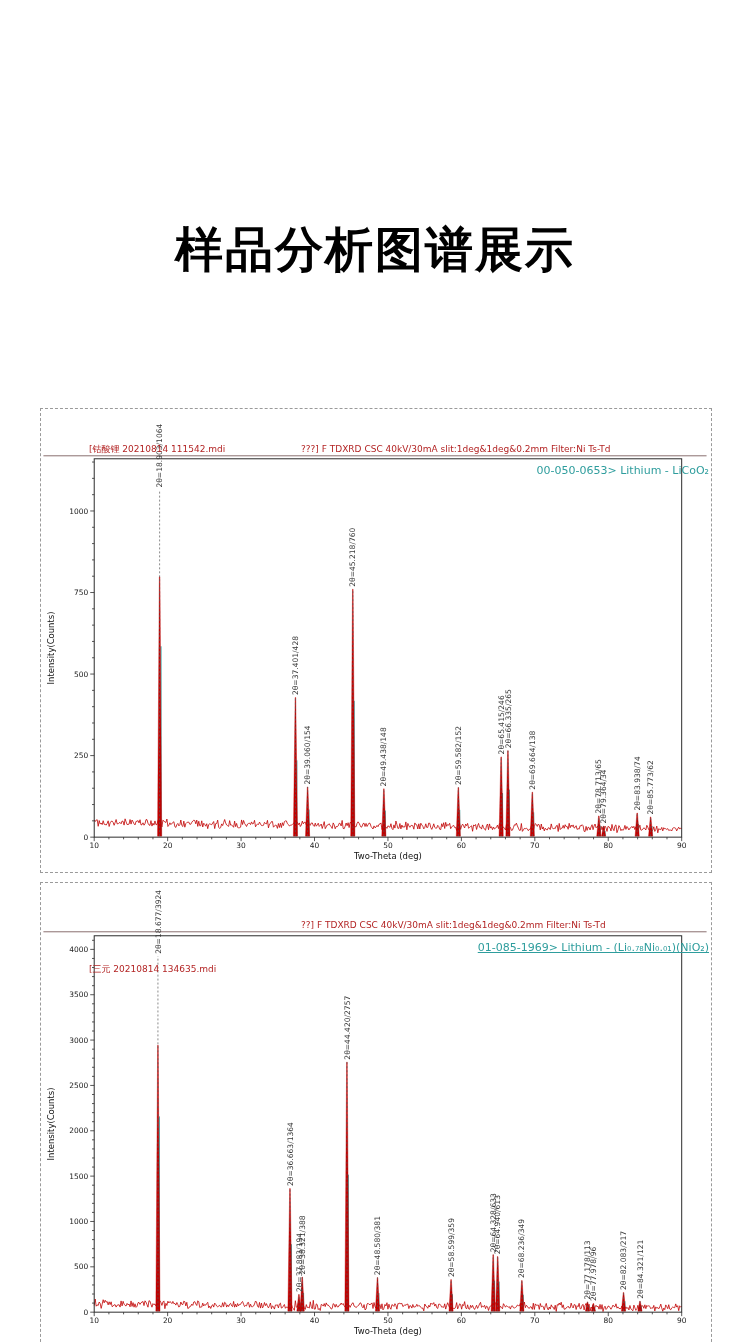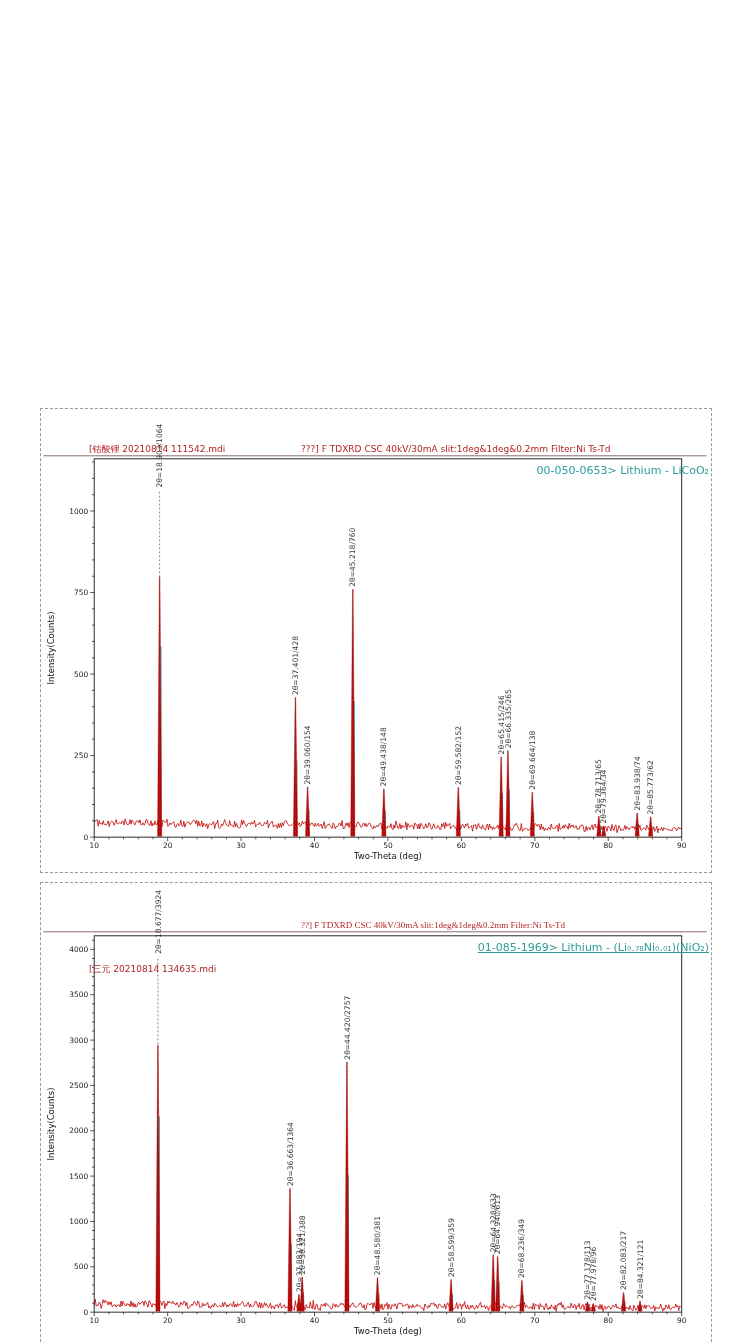--- a/index.html
+++ b/index.html
@@ -14,20 +14,21 @@
   .hdr{position:absolute;font-size:9px;color:#b32424;white-space:nowrap;line-height:12px;}
   .hdr-left{left:48px;}
   .hdr-right{left:260px;}
   .ref{position:absolute;right:2px;font-size:11px;color:#2e9d9d;white-space:nowrap;line-height:11px;}
 </style>
 </head>
 <body>
 
 <div class="page">
 
+  <div class="page-title">样品分析图谱展示</div>
 
   <div class="panel" style="top:408px;height:465px;">
     <svg id="plot1" viewBox="0 0 672 465">
         <line x1="2" y1="47" x2="668" y2="47" stroke="#6b4a4a" stroke-width="0.8"></line>
         <path d="M53,412.7 L54,414.3 55,412.8 56,412.5 57,419.1 58,413.3 59,416.9 60,415.8 61,417.4 62,413.5 63,417.1 64,417.2 65,417.9 66,416.2 67,413.6 68,419.3 69,415.6 70,414.1 71,413.9 72,415.2 73,418.1 74,415.3 75,412.3 76,416.6 77,416.6 78,415.6 79,415.3 80,416.6 81,413.8 82,414.1 83,417.9 84,411.6 85,414.6 86,417.3 87,417.3 88,416.9 89,412.3 90,416.9 91,412.8 92,414.6 93,416.6 94,417.7 95,414.2 96,414.1 97,413.3 98,415.7 99,412.5 100,417.7 101,417.5 102,415.6 103,418.0 104,416.6 105,412.4 106,412.4 107,416.0 108,417.7 109,418.2 110,413.4 111,418.9 112,416.0 113,417.9 114,413.7 115,417.4 116,417.4 117,413.2 118,413.5 119,414.5 120,415.5 121,419.7 122,412.9 123,413.8 124,414.9 125,415.2 126,411.8 127,419.3 128,418.0 129,415.6 130,417.4 131,416.1 132,415.4 133,414.5 134,419.5 135,420.2 136,417.4 137,416.2 138,418.7 139,417.6 140,412.8 141,418.3 142,419.3 143,413.9 144,420.0 145,416.4 146,415.3 147,415.0 148,414.9 149,417.1 150,417.0 151,415.1 152,413.8 153,413.0 154,413.3 155,416.6 156,412.9 157,419.2 158,414.0 159,418.6 160,418.5 161,413.6 162,419.8 163,416.0 164,417.3 165,419.0 166,416.5 167,421.5 168,417.3 169,416.6 170,417.1 171,417.5 172,415.8 173,414.3 174,421.4 175,416.4 176,416.3 177,412.9 178,420.0 179,421.3 180,420.2 181,416.7 182,418.4 183,415.3 184,412.3 185,415.7 186,417.8 187,418.5 188,419.2 189,413.4 190,417.9 191,417.7 192,418.8 193,420.1 194,413.9 195,419.4 196,416.2 197,420.2 198,420.6 199,420.5 200,420.0 201,412.7 202,417.3 203,413.2 204,416.2 205,417.7 206,419.3 207,416.8 208,416.2 209,415.9 210,417.4 211,414.7 212,416.8 213,416.3 214,413.1 215,419.6 216,417.8 217,416.8 218,417.3 219,414.9 220,416.8 221,418.3 222,418.4 223,418.1 224,415.1 225,416.3 226,416.7 227,413.1 228,420.7 229,416.8 230,416.2 231,414.4 232,414.3 233,420.0 234,419.0 235,417.8 236,418.2 237,421.2 238,416.3 239,420.3 240,415.9 241,420.4 242,415.5 243,418.4 244,414.4 245,413.7 246,413.7 247,416.4 248,417.3 249,418.8 250,418.1 251,417.9 252,417.3 253,416.2 254,415.3 255,417.7 256,414.4 257,415.1 258,417.5 259,415.7 260,419.3 261,417.8 262,413.9 263,416.6 264,415.1 265,415.0 266,417.9 267,420.2 268,414.0 269,417.6 270,418.1 271,415.8 272,415.7 273,418.2 274,419.2 275,415.9 276,419.0 277,417.7 278,416.0 279,419.2 280,418.2 281,416.8 282,421.3 283,418.0 284,414.4 285,421.5 286,419.7 287,417.8 288,417.6 289,416.5 290,418.5 291,419.3 292,421.3 293,415.7 294,417.6 295,421.6 296,419.3 297,419.5 298,418.7 299,416.1 300,416.2 301,418.8 302,413.2 303,421.2 304,421.6 305,419.1 306,415.8 307,418.5 308,415.5 309,420.4 310,415.3 311,415.5 312,414.0 313,415.9 314,419.7 315,419.5 316,419.6 317,416.1 318,414.6 319,416.0 320,418.1 321,420.0 322,419.4 323,416.4 324,416.0 325,419.3 326,416.2 327,419.3 328,417.6 329,415.9 330,416.1 331,419.2 332,420.6 333,421.8 334,418.7 335,420.6 336,419.9 337,418.2 338,419.5 339,417.1 340,416.8 341,415.7 342,422.4 343,418.6 344,416.7 345,420.5 346,419.8 347,421.2 348,418.6 349,419.4 350,420.1 351,416.5 352,421.3 353,422.5 354,417.7 355,420.9 356,413.8 357,417.4 358,421.2 359,421.1 360,416.3 361,421.7 362,417.8 363,420.2 364,419.3 365,419.9 366,414.7 367,422.6 368,416.2 369,418.6 370,420.1 371,418.4 372,418.2 373,418.6 374,422.0 375,415.7 376,417.4 377,417.7 378,421.8 379,416.6 380,421.8 381,416.0 382,417.7 383,419.1 384,421.7 385,420.2 386,416.6 387,420.3 388,420.2 389,415.8 390,416.1 391,420.3 392,422.2 393,419.8 394,416.6 395,420.2 396,421.0 397,420.9 398,418.1 399,419.3 400,422.1 401,422.4 402,416.5 403,419.5 404,415.5 405,421.3 406,415.1 407,419.1 408,417.2 409,418.0 410,416.1 411,421.5 412,419.6 413,418.9 414,418.2 415,420.3 416,420.2 417,423.3 418,417.3 419,415.0 420,416.3 421,422.2 422,418.5 423,416.9 424,418.9 425,420.8 426,416.9 427,418.5 428,416.2 429,421.1 430,420.2 431,419.3 432,418.6 433,424.1 434,417.7 435,418.7 436,417.3 437,422.3 438,418.5 439,416.2 440,420.1 441,420.0 442,421.9 443,417.7 444,420.4 445,422.1 446,423.0 447,418.5 448,416.8 449,422.5 450,416.7 451,420.9 452,419.5 453,422.5 454,419.8 455,421.8 456,420.9 457,420.2 458,417.9 459,421.4 460,416.4 461,415.6 462,420.8 463,419.8 464,419.9 465,421.2 466,422.7 467,417.4 468,420.5 469,419.0 470,419.5 471,420.2 472,423.2 473,423.0 474,420.4 475,417.6 476,418.0 477,415.9 478,418.7 479,420.9 480,423.2 481,423.1 482,416.3 483,424.2 484,422.8 485,421.2 486,421.5 487,421.1 488,421.7 489,423.5 490,422.1 491,422.1 492,418.7 493,416.0 494,423.6 495,419.4 496,416.3 497,417.4 498,419.2 499,416.8 500,417.9 501,422.8 502,416.8 503,421.8 504,419.7 505,423.7 506,421.0 507,422.3 508,422.8 509,420.6 510,420.7 511,422.4 512,416.7 513,420.6 514,421.7 515,421.0 516,421.4 517,418.7 518,418.0 519,424.3 520,416.2 521,422.4 522,421.1 523,420.9 524,418.2 525,421.1 526,417.5 527,419.5 528,419.3 529,422.1 530,416.1 531,420.6 532,417.9 533,419.4 534,417.7 535,420.9 536,420.2 537,418.5 538,422.3 539,421.3 540,422.0 541,418.5 542,418.8 543,417.5 544,418.6 545,424.1 546,424.4 547,419.2 548,423.2 549,420.0 550,420.4 551,422.8 552,419.7 553,417.5 554,422.5 555,418.8 556,416.8 557,420.6 558,419.5 559,419.5 560,422.9 561,425.4 562,419.0 563,422.6 564,419.7 565,422.7 566,418.9 567,420.6 568,424.2 569,419.2 570,419.7 571,420.7 572,423.8 573,417.2 574,421.7 575,423.5 576,418.6 577,417.7 578,425.5 579,422.7 580,418.4 581,420.1 582,423.5 583,422.0 584,423.2 585,421.9 586,418.2 587,422.2 588,419.3 589,420.7 590,422.8 591,421.0 592,420.5 593,419.2 594,420.8 595,419.1 596,422.4 597,419.6 598,423.1 599,419.0 600,421.2 601,417.9 602,422.9 603,423.0 604,422.0 605,420.6 606,421.4 607,422.8 608,418.1 609,420.1 610,422.6 611,422.7 612,423.4 613,424.0 614,422.8 615,419.6 616,424.2 617,422.3 618,418.9 619,425.7 620,421.4 621,422.3 622,422.4 623,420.2 624,423.7 625,420.5 626,421.6 627,421.5 628,422.3 629,421.4 630,423.3 631,422.9 632,422.8 633,423.8 634,421.1 635,420.5 636,420.6 637,421.2 638,423.7 639,421.6 640,420.0 641,421.9 642,420.9 643,421.3" fill="none" stroke="#c00000" stroke-width="0.8"></path>
         <line x1="120.1" y1="429" x2="120.1" y2="238.3" stroke="#2da3a3" stroke-width="1"></line>
         <polygon points="116.6,429 118.4,168.6 119.0,168.6 120.8,429" fill="#c00000" stroke="#c00000" stroke-width="0.4"></polygon>
         <line x1="256.5" y1="429" x2="256.5" y2="352.9" stroke="#2da3a3" stroke-width="1"></line>
         <polygon points="253.0,429 254.8,289.8 255.4,289.8 257.2,429" fill="#c00000" stroke="#c00000" stroke-width="0.4"></polygon>
         <line x1="268.7" y1="429" x2="268.7" y2="402.3" stroke="#2da3a3" stroke-width="1"></line>
@@ -325,17 +326,17 @@
         <line x1="548.43775" y1="430" x2="548.43775" y2="420.7" stroke="#5a5a5a" stroke-width="0.7" stroke-dasharray="2 2"></line>
         <text x="551.0" y="418.2" transform="rotate(-90 551.0 418.2)" font-size="7.6" fill="#3b3b3b">2θ=77.178/113</text>
         <line x1="554.3377499999999" y1="430" x2="554.3377499999999" y2="422.3" stroke="#5a5a5a" stroke-width="0.7" stroke-dasharray="2 2"></line>
         <text x="556.9" y="419.8" transform="rotate(-90 556.9 419.8)" font-size="7.6" fill="#3b3b3b">2θ=77.978/96</text>
         <line x1="584.612125" y1="430" x2="584.612125" y2="411.2" stroke="#5a5a5a" stroke-width="0.7" stroke-dasharray="2 2"></line>
         <text x="587.2" y="408.7" transform="rotate(-90 587.2 408.7)" font-size="7.6" fill="#3b3b3b">2θ=82.083/217</text>
         <line x1="601.117375" y1="430" x2="601.117375" y2="420.0" stroke="#5a5a5a" stroke-width="0.7" stroke-dasharray="2 2"></line>
         <text x="603.7" y="417.5" transform="rotate(-90 603.7 417.5)" font-size="7.6" fill="#3b3b3b">2θ=84.321/121</text>
       </svg>
     <div class="hdr hdr-left" style="top:40px;margin-top:40px;">[三元  20210814  134635.mdi</div>
-    <div class="hdr hdr-right" style="top:36px;font-family:Liberation Serif, serif;">??] F TDXRD CSC 40kV/30mA slit:1deg&amp;1deg&amp;0.2mm Filter:Ni Ts-Td</div>
+    <div class="hdr hdr-right" style="top:36px;">??] F TDXRD CSC 40kV/30mA slit:1deg&amp;1deg&amp;0.2mm Filter:Ni Ts-Td</div>
     <div class="ref" style="top:59px;text-decoration:underline;">01-085-1969&gt; Lithium - (Li₀.₇₈Ni₀.₀₁)(NiO₂)</div>
   </div>
 
 </div>
 
 </body></html>

